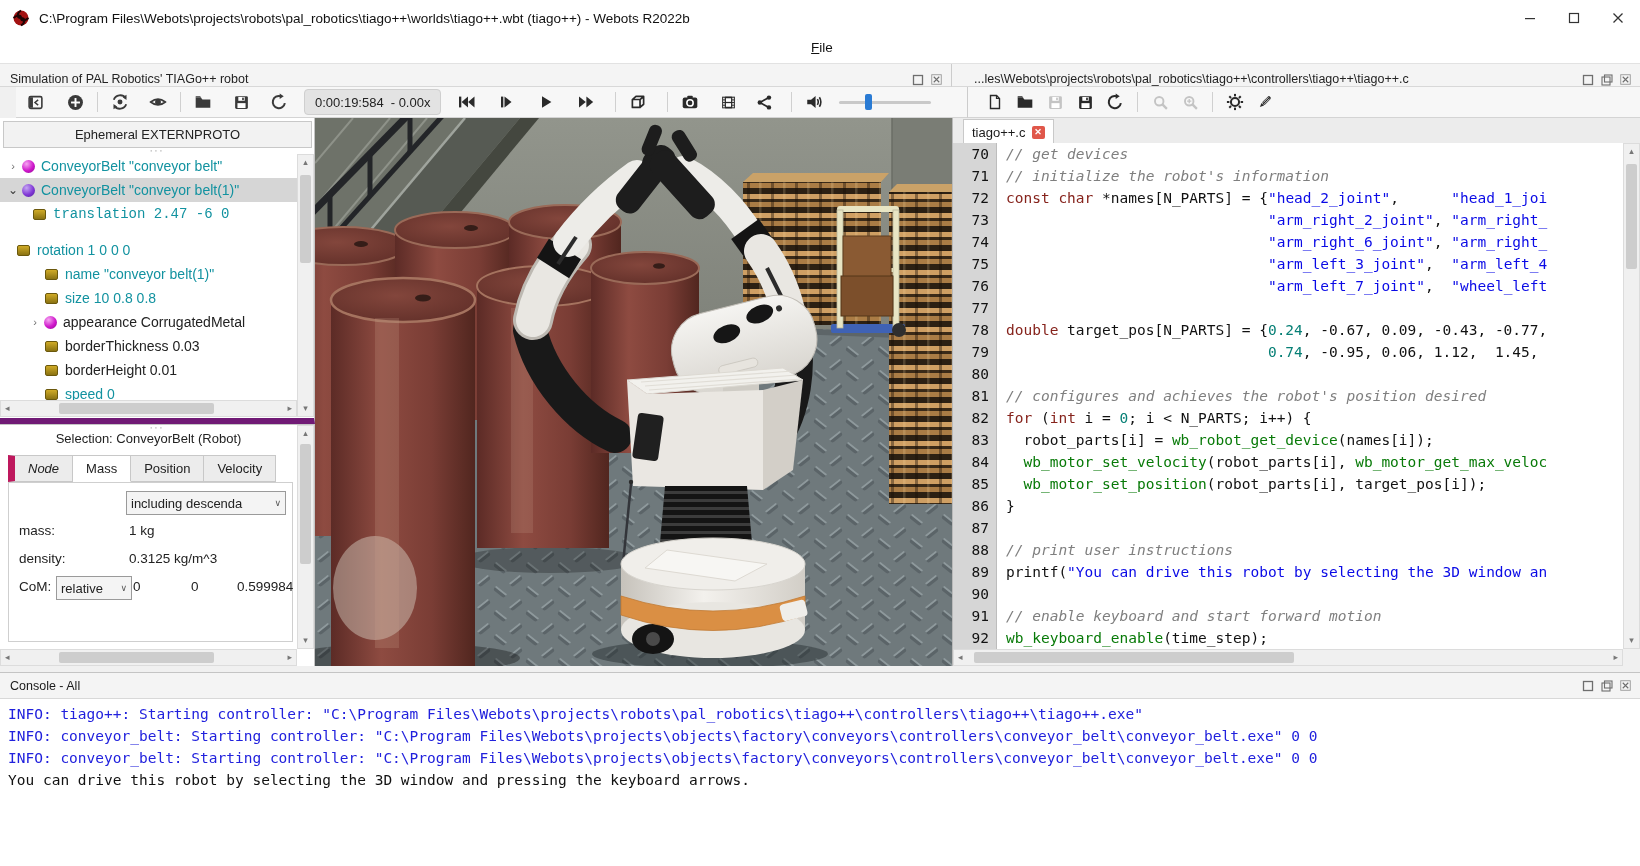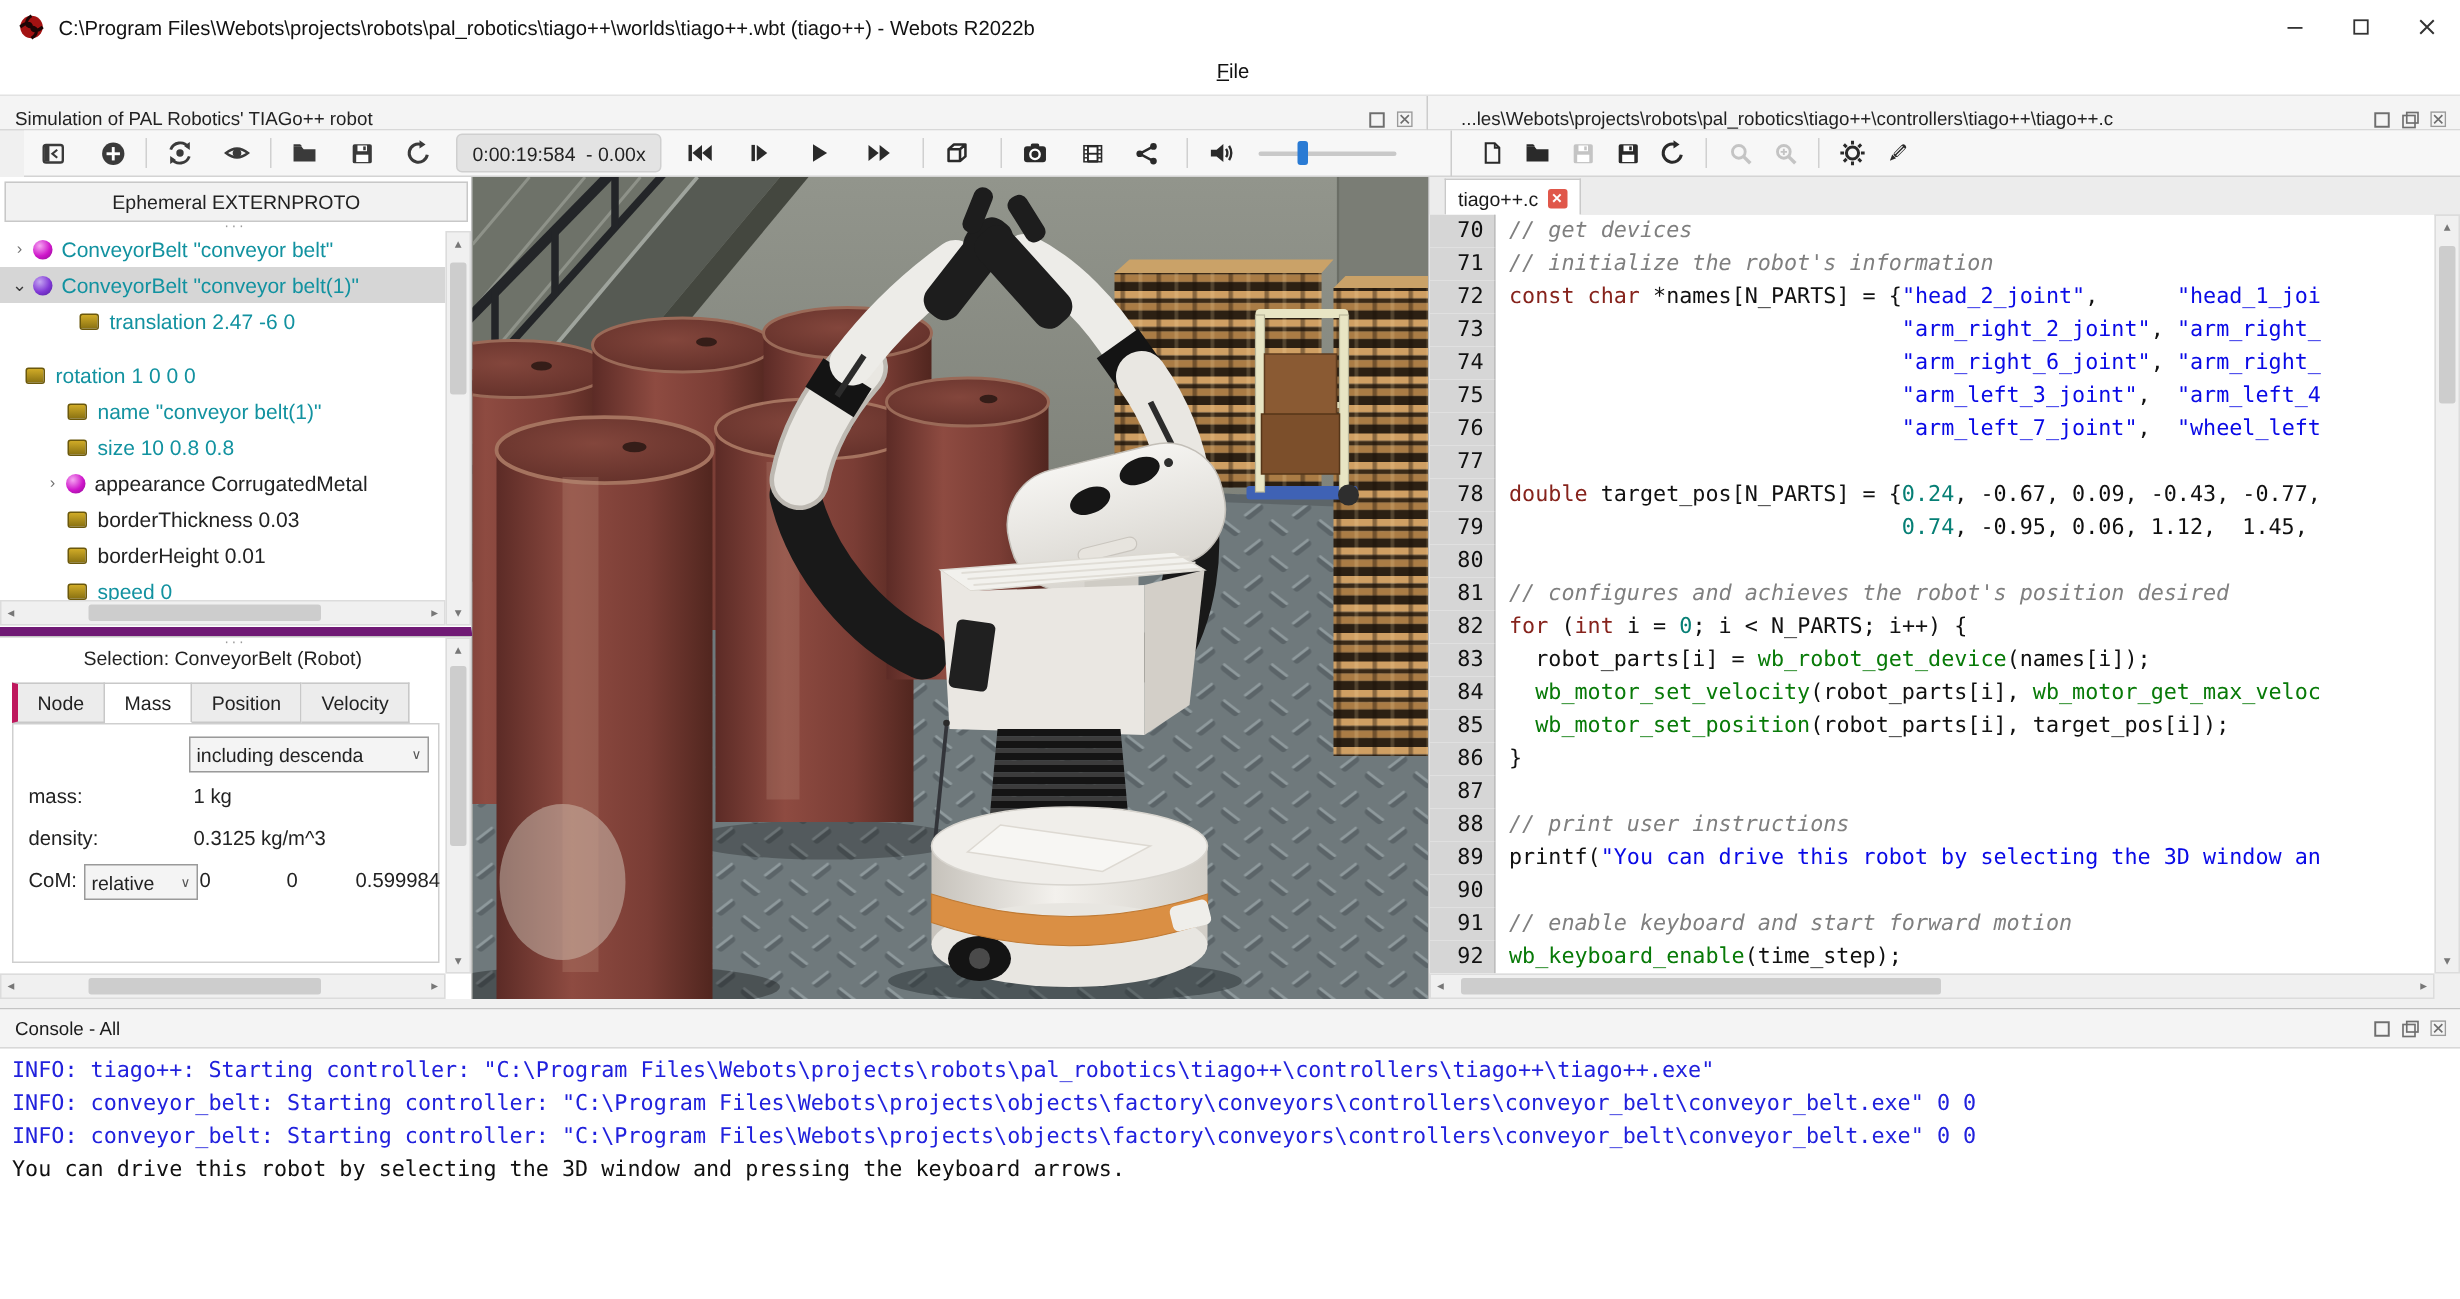--- a/index.html
+++ b/index.html
@@ -60,21 +60,21 @@
   
   .sbar{position:absolute;background:#f0f0f0;border:1px solid #dcdcdc;box-sizing:border-box;
         display:flex;align-items:center;justify-content:center;}
   .sthumb{position:absolute;background:#cdcdcd;border-radius:2px;}
   .sarrow{color:#777;font-size:9px;line-height:1;}
   
   #field-editor{left:0;top:424px;width:315px;height:242px;background:#ffffff;border-right:1px solid #c4c4c4;border-top:1px solid #c4c4c4;}
   .fe-header{position:absolute;left:0;top:6px;width:297px;text-align:center;font-size:13px;color:#222;}
   .fe-tabs{position:absolute;left:8px;top:30px;display:flex;}
   .fe-tab{padding:5px 13px;font-size:13px;color:#222;background:#ececec;border:1px solid #c8c8c8;border-left:none;}
-  .fe-tab:first-child{border-left:4px solid #be185d;}
+  .fe-tab:first-child{border-left:7px solid #be185d;font-style:italic;}
   .fe-tab.active{background:#ffffff;border-bottom:1px solid #ffffff;position:relative;top:0px;}
   .fe-content{position:absolute;left:8px;top:57px;width:283px;height:158px;background:#ffffff;border:1px solid #cfcfcf;}
   .dropdown{background:#f4f4f4;border:1px solid #9a9a9a;font-size:13px;color:#222;display:flex;
             align-items:center;padding:2px 4px;white-space:nowrap;overflow:hidden;}
   .dropdown .chev{margin-left:auto;font-size:9px;color:#555;padding-left:4px;}
   .fe-row{position:absolute;font-size:13.5px;color:#222;white-space:nowrap;}
   
   #viewport{left:315px;top:118px;width:637px;height:548px;background:#7b7e76;}
   #viewport svg{display:block;}
   
@@ -405,21 +405,21 @@
         <div class="trow" style="padding-left: 6px;">
           <span class="arrow">›</span>
           <span class="sphere magenta"></span>
           <span class="tlabel mod">ConveyorBelt "conveyor belt"</span>
         </div>
         <div class="trow sel" style="padding-left: 6px;">
           <span class="arrow" style="font-size: 12px; color: rgb(58, 58, 58);">⌄</span>
           <span class="sphere purple"></span>
           <span class="tlabel mod">ConveyorBelt "conveyor belt(1)"</span>
         </div>
-        <div class="trow" style="padding-left: 36px;">
+        <div class="trow" style="padding-left: 16px; font-family: Liberation Mono, monospace;">
           <span class="arrow"></span>
           <span class="fieldbox"></span>
           <span class="tlabel mod">translation 2.47 -6 0</span>
         </div>
         <div class="trow" style=" margin-top: 12px;">
           <span class="arrow"></span>
           <span class="fieldbox"></span>
           <span class="tlabel mod">rotation 1 0 0 0</span>
         </div>
         <div class="trow" style="padding-left: 28px;">

